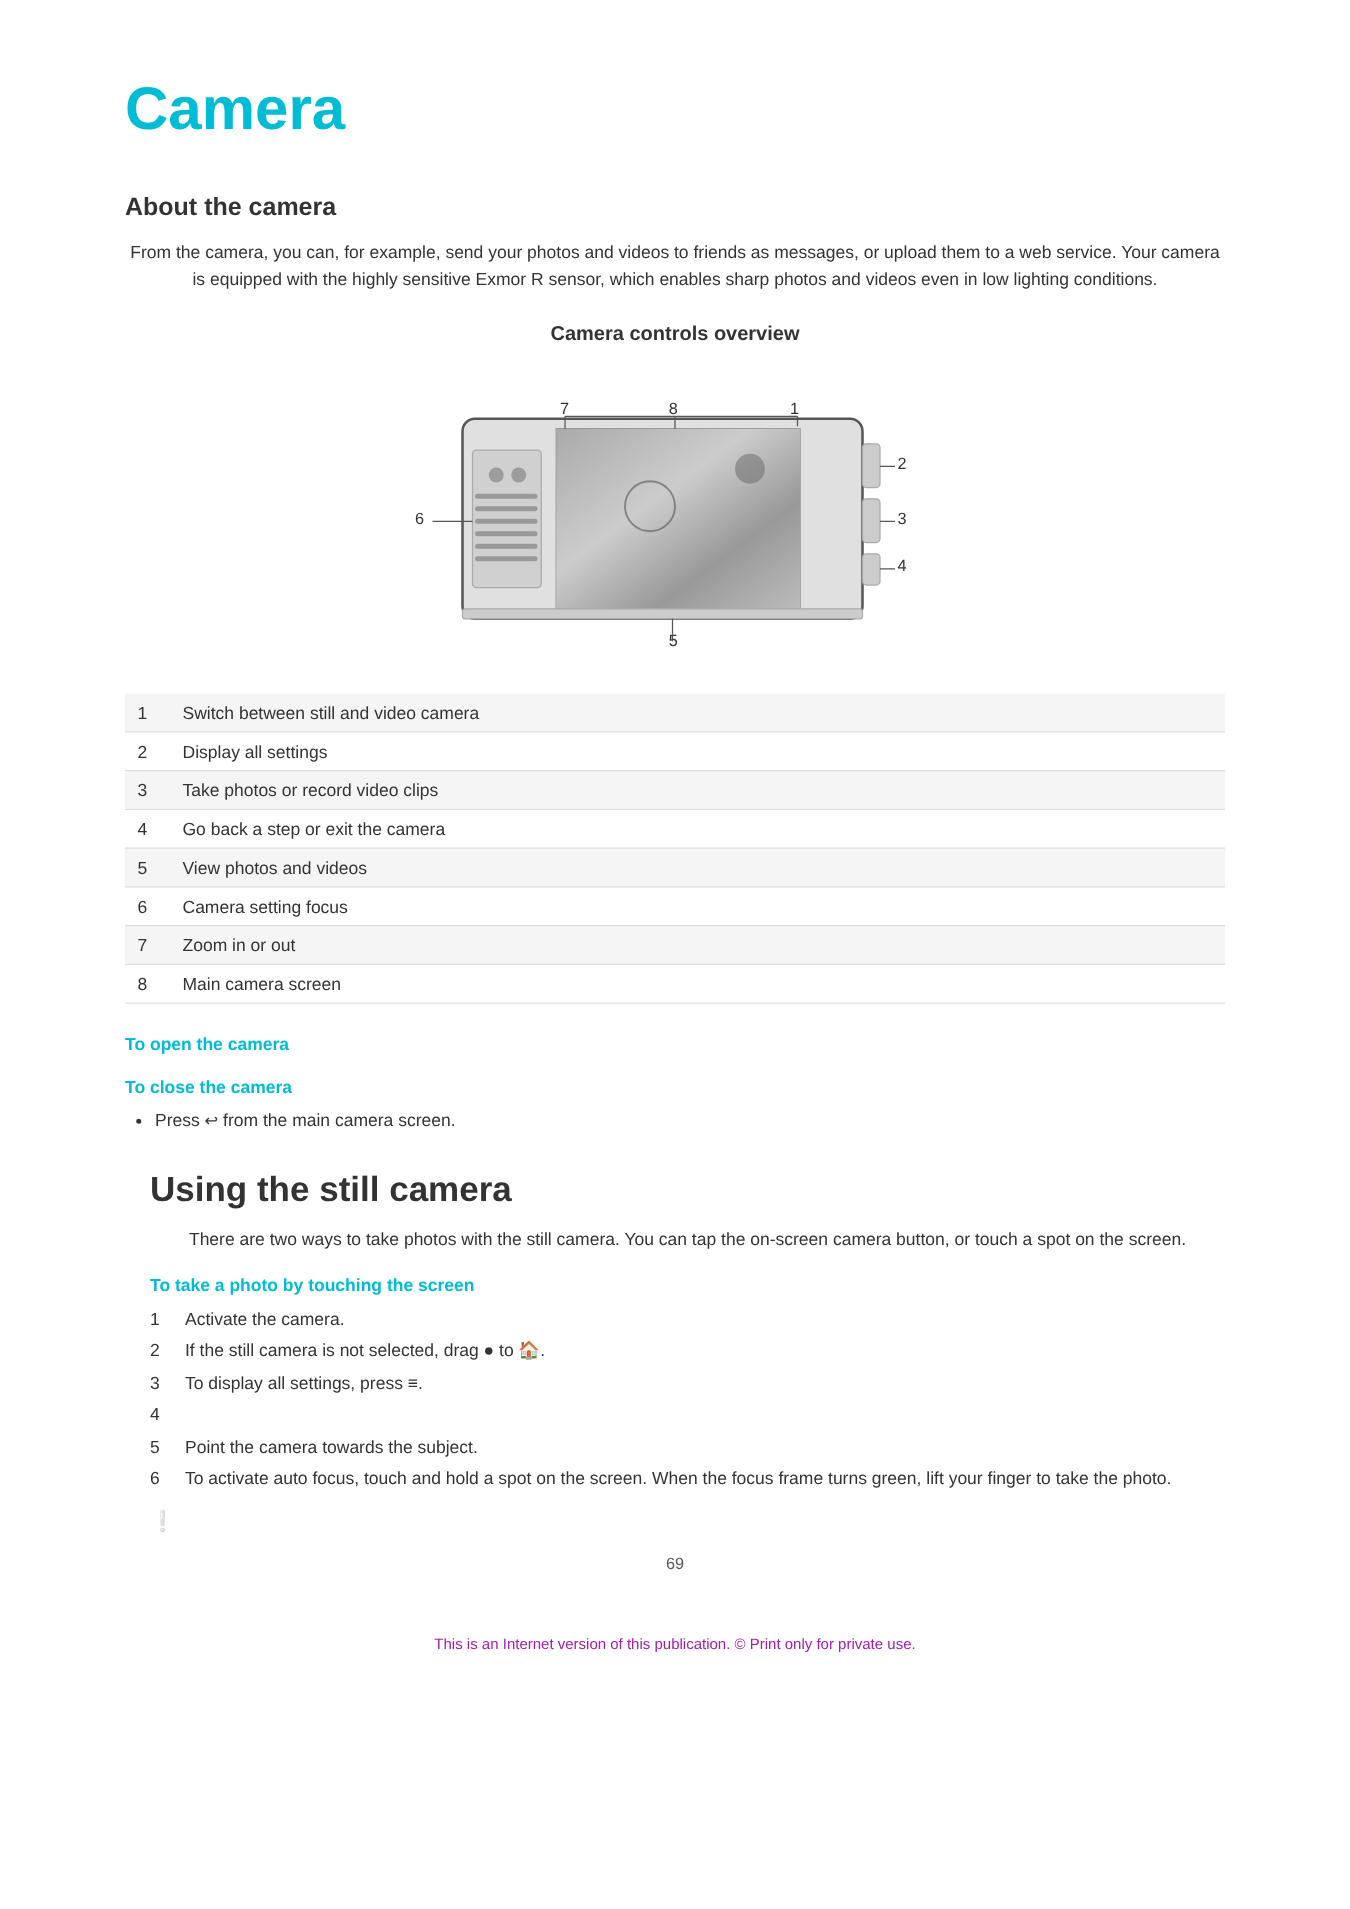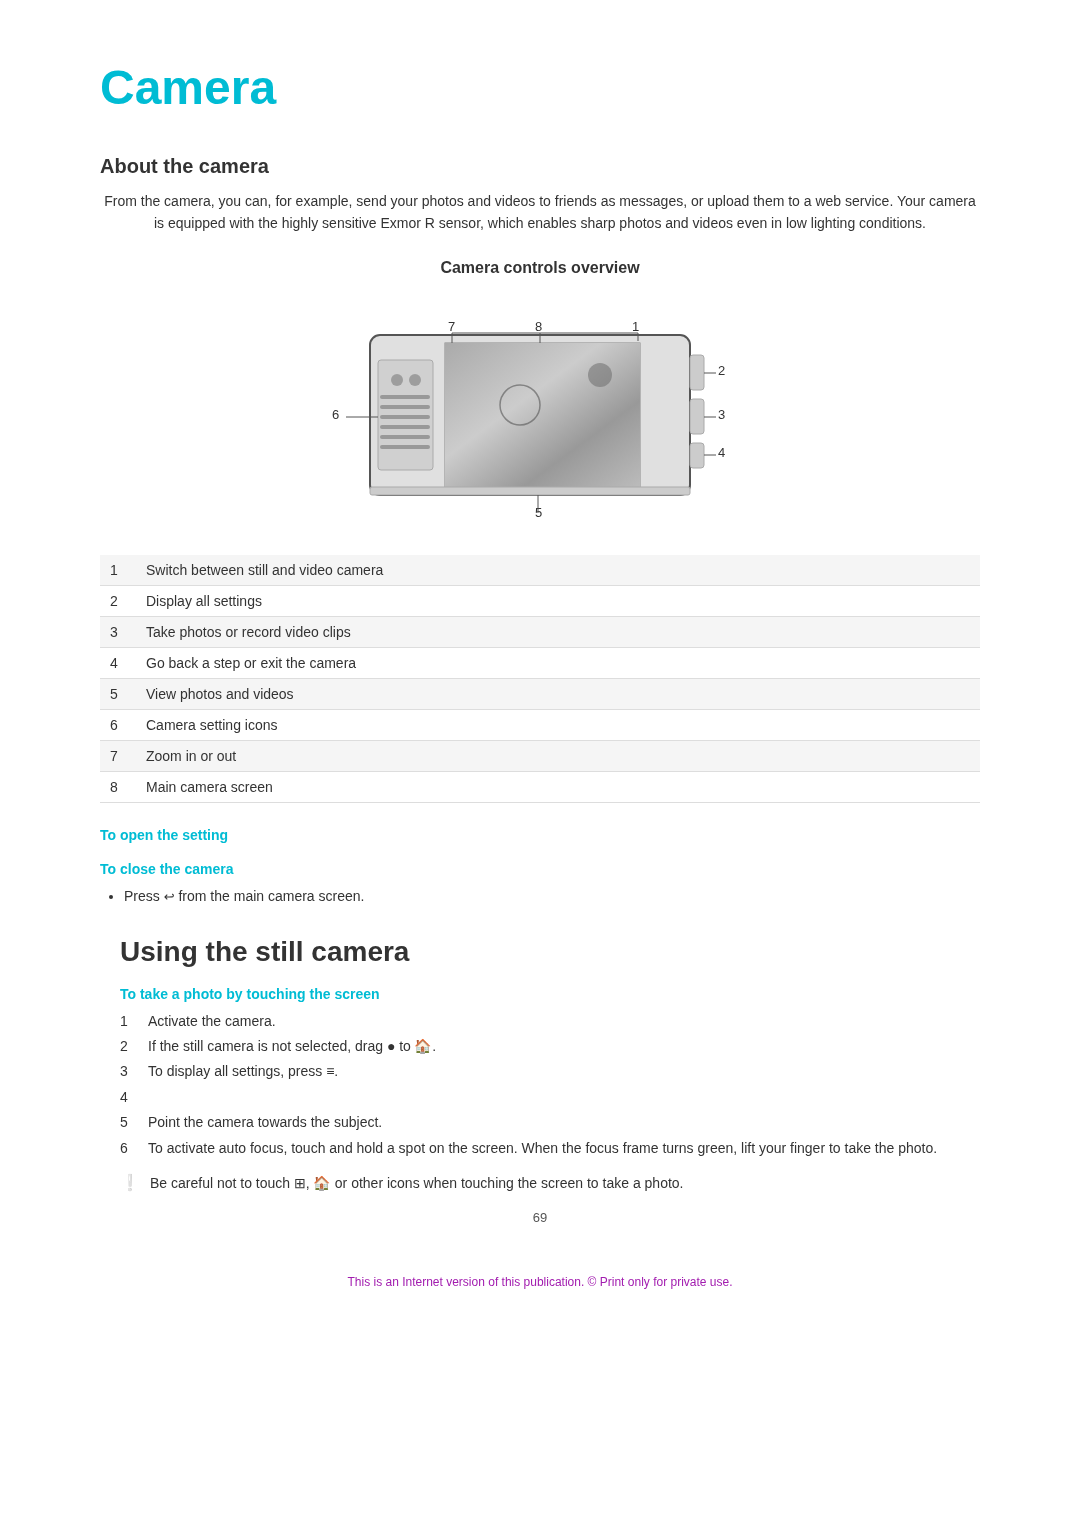--- a/index.html
+++ b/index.html
@@ -250,50 +250,51 @@
         <tr>
           <td>4</td>
           <td>Go back a step or exit the camera</td>
         </tr>
         <tr>
           <td>5</td>
           <td>View photos and videos</td>
         </tr>
         <tr>
           <td>6</td>
-          <td>Camera setting icons</td>
+          <td>Camera setting focus</td>
         </tr>
         <tr>
           <td>7</td>
           <td>Zoom in or out</td>
         </tr>
         <tr>
           <td>8</td>
           <td>Main camera screen</td>
         </tr>
       </tbody>
   </table>
 </div>
 
 <div>
-  <div class="subheading-teal">To open the setting</div>
+  <div class="subheading-teal">To open the camera</div>
 </div>
 
 <div>
   <div class="subheading-teal">To close the camera</div>
   <ul class="bullet-list">
     <li>
       Press <span class="back-icon">↩</span> from the main camera screen.
     </li>
   </ul>
 </div>
 
 <div class="section-divider">
   <div class="using-section-heading">Using the still camera</div>
   <div class="using-section-body">
+    <div class="body-text">There are two ways to take photos with the still camera. You can tap the on-screen camera button, or touch a spot on the screen.</div>
 
     <div class="subheading-teal">To take a photo by touching the screen</div>
 
     <ol class="ordered-list" id="still-steps-list">
     <li>
           <span class="num">1</span>
           <span>Activate the camera.</span>
         </li>
         <li>
           <span class="num">2</span>
@@ -311,20 +312,19 @@
           <span>Point the camera towards the subject.</span>
         </li>
         <li>
           <span class="num">6</span>
           <span>To activate auto focus, touch and hold a spot on the screen. When the focus frame turns green, lift your finger to take the photo.</span>
         </li>
       </ol>
 
     <div class="warning-row">
       <span class="warning-icon">❕</span>
-      <span class="warning-text">Be careful not to touch ⊞, 🏠 or other icons when touching the screen to take a photo.</span>
     </div>
   </div>
 </div>
 
 <div class="page-number">69</div>
 
 <div class="page-footer">This is an Internet version of this publication. © Print only for private use.</div>
 
 </body></html>

